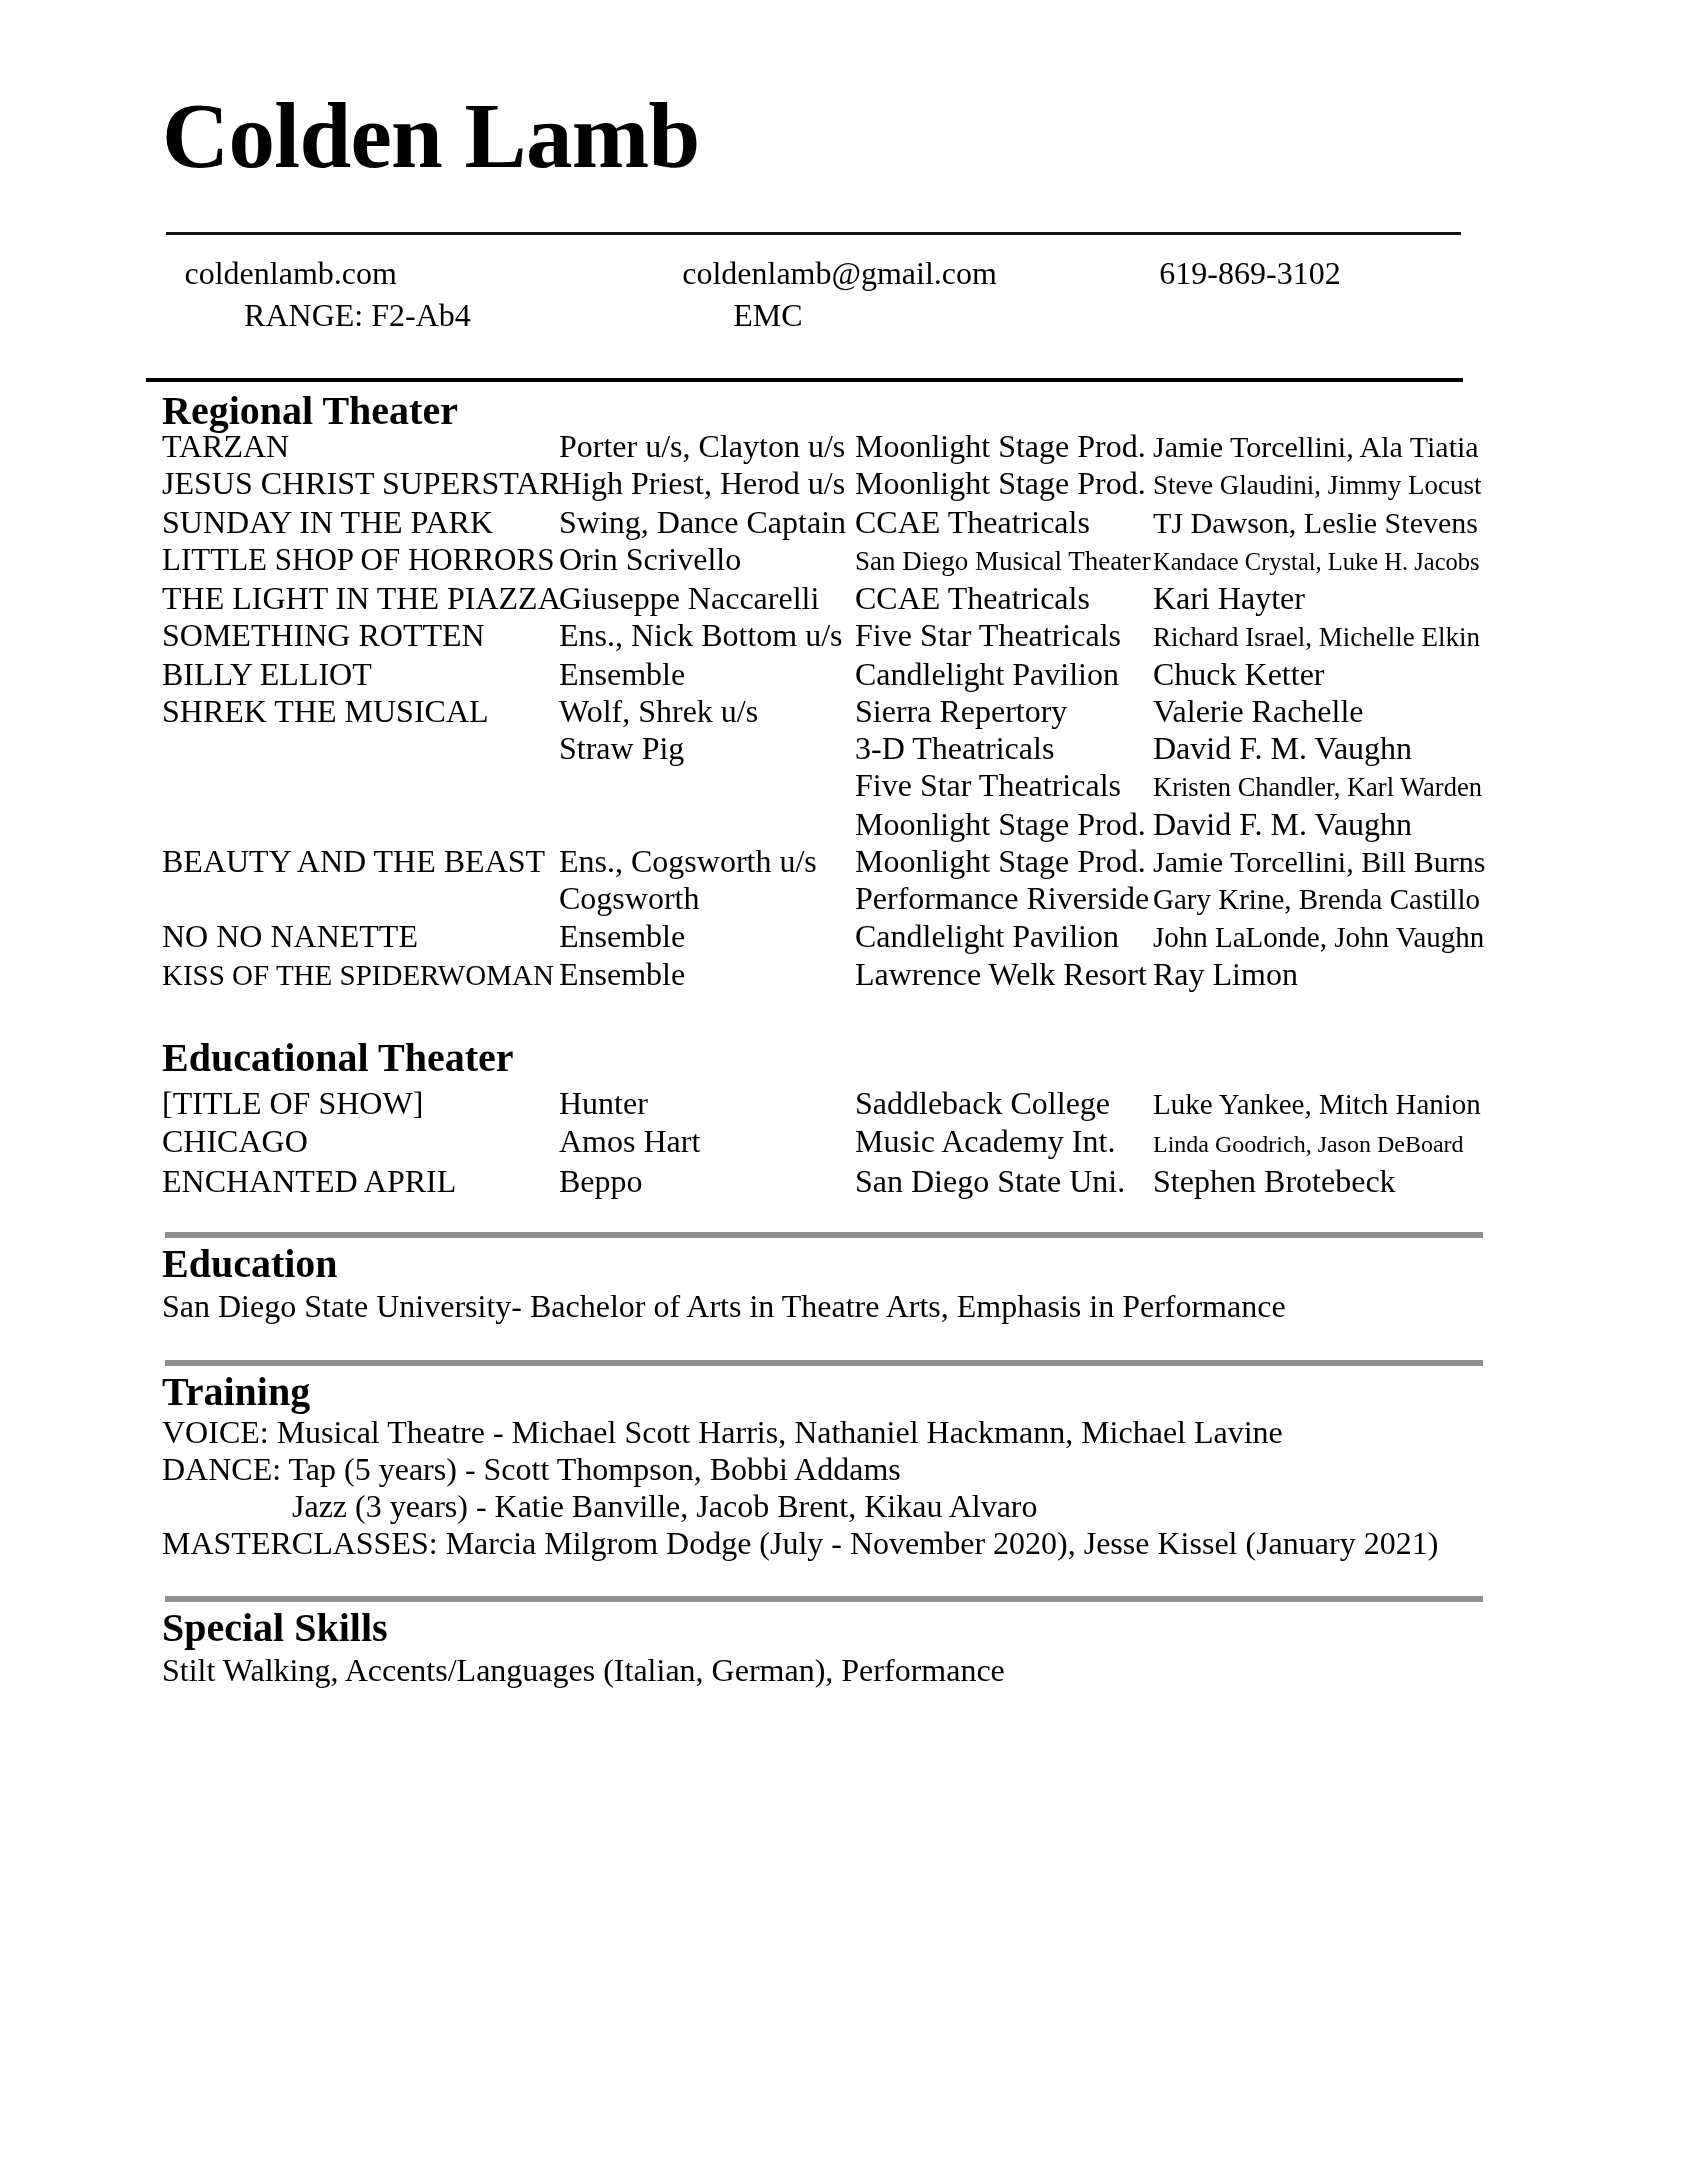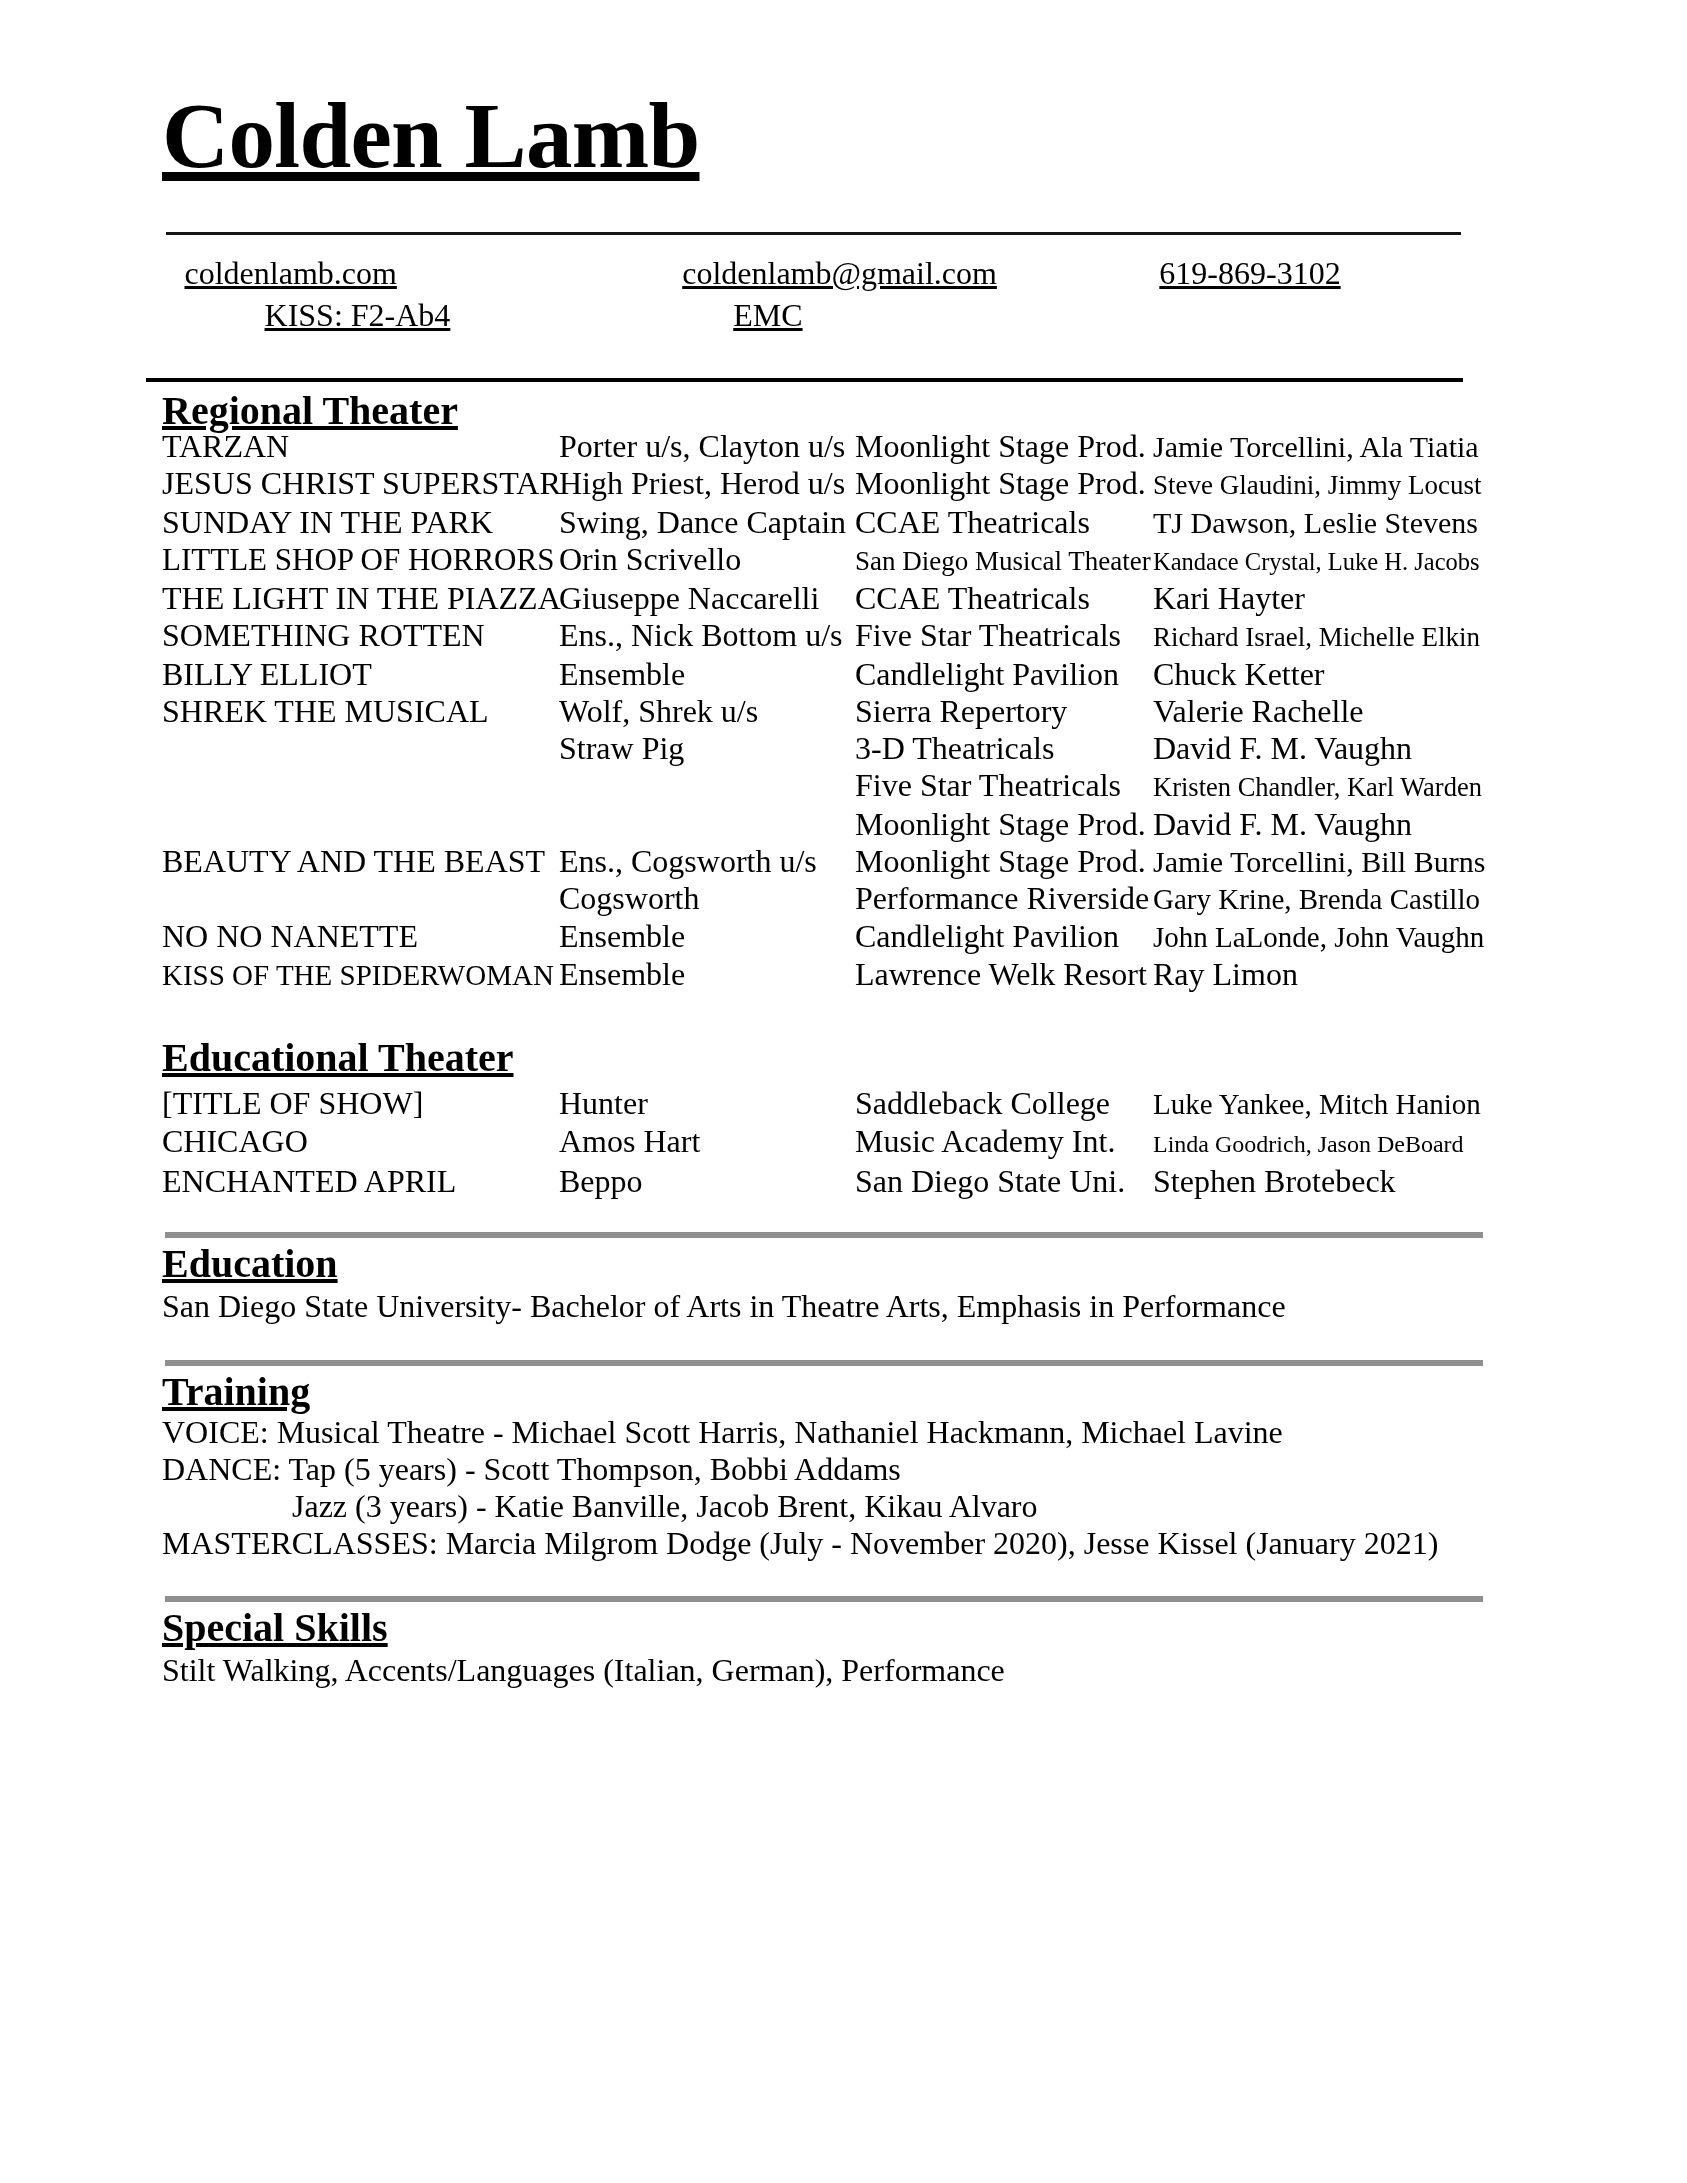--- a/index.html
+++ b/index.html
@@ -1,21 +1,21 @@
 <!DOCTYPE html>
 <html style="font-size:10.6px"><head>
 <meta charset="utf-8">
 <style>
   html,body{margin:0;padding:0;}
   body{
     width:1687px;height:2183px;background:#ffffff;color:#000000;
     font-family:"Liberation Serif", serif;
     overflow:hidden;
   }
-  .page{padding:89px 222px 0 162px;text-decoration:underline;}
+  .page{padding:89px 222px 0 162px;}
   h1{margin:0;font-size:93px;line-height:1;font-weight:bold;letter-spacing:-0.7px;}
   h2{margin:0;font-size:40px;line-height:1;font-weight:bold;}
   .rule{height:2.6px;background:#141414;}
   .rule.thin{margin:50px 0 0 4px;width:1295px;}
   .rule.thick{height:4.6px;margin:42px 0 0 -16px;width:1317px;background:#000;}
   .rule.gray{height:6px;background:#8f8f8f;width:1318px;margin-left:3.3px;}
   .rule.g1{margin-top:32px;}
   .rule.g2{margin-top:35px;}
   .rule.g3{margin-top:34px;}
 
@@ -52,21 +52,21 @@
 
   <div class="rule thin"></div>
 
   <div class="contacts">
     <div class="crow">
       <div class="c1">coldenlamb.com</div>
       <div class="c2">coldenlamb@gmail.com</div>
       <div class="c3">619-869-3102</div>
     </div>
     <div class="crow">
-      <div class="c2">KISS: F2-Ab4</div>
+      <div class="c2">RANGE: F2-Ab4</div>
       <div class="c3">EMC</div>
     </div>
   </div>
 
   <div class="rule thick"></div>
 
   <h2 class="regional">Regional Theater</h2>
   <div class="credits" id="regional-rows">
       <div class="credit-row">
         <div class="cell c1"><span class="fit">TARZAN</span></div>

